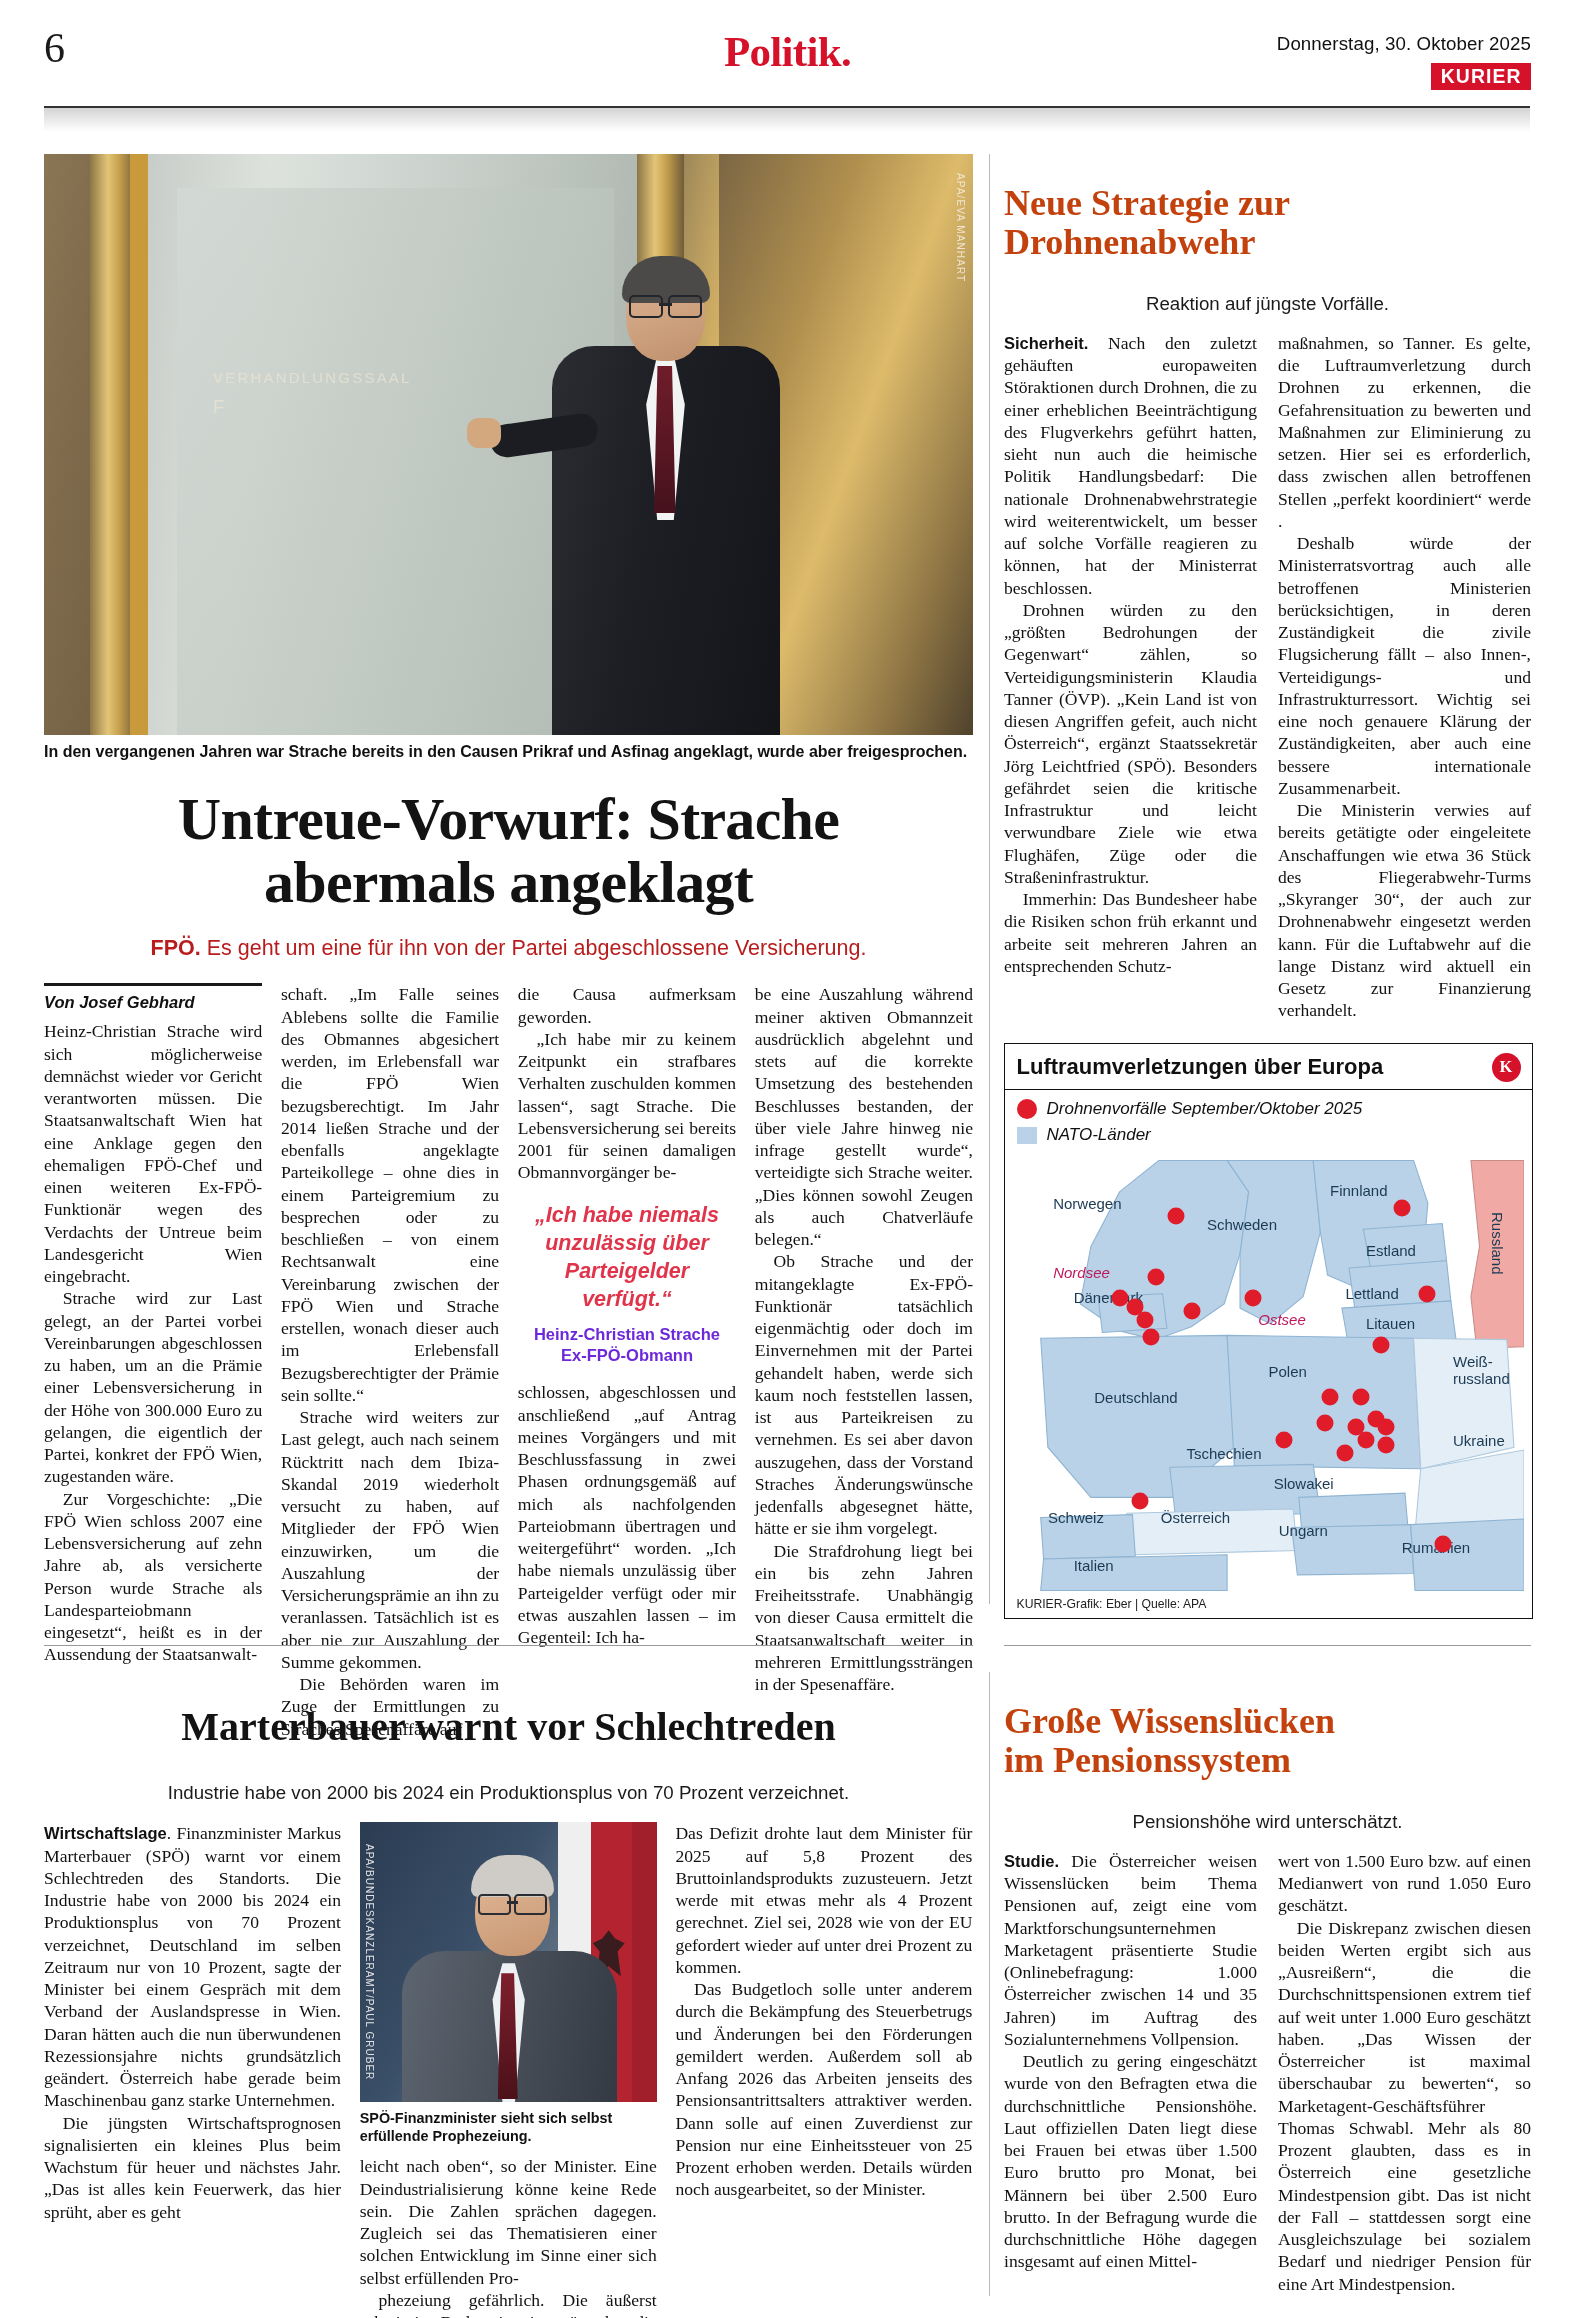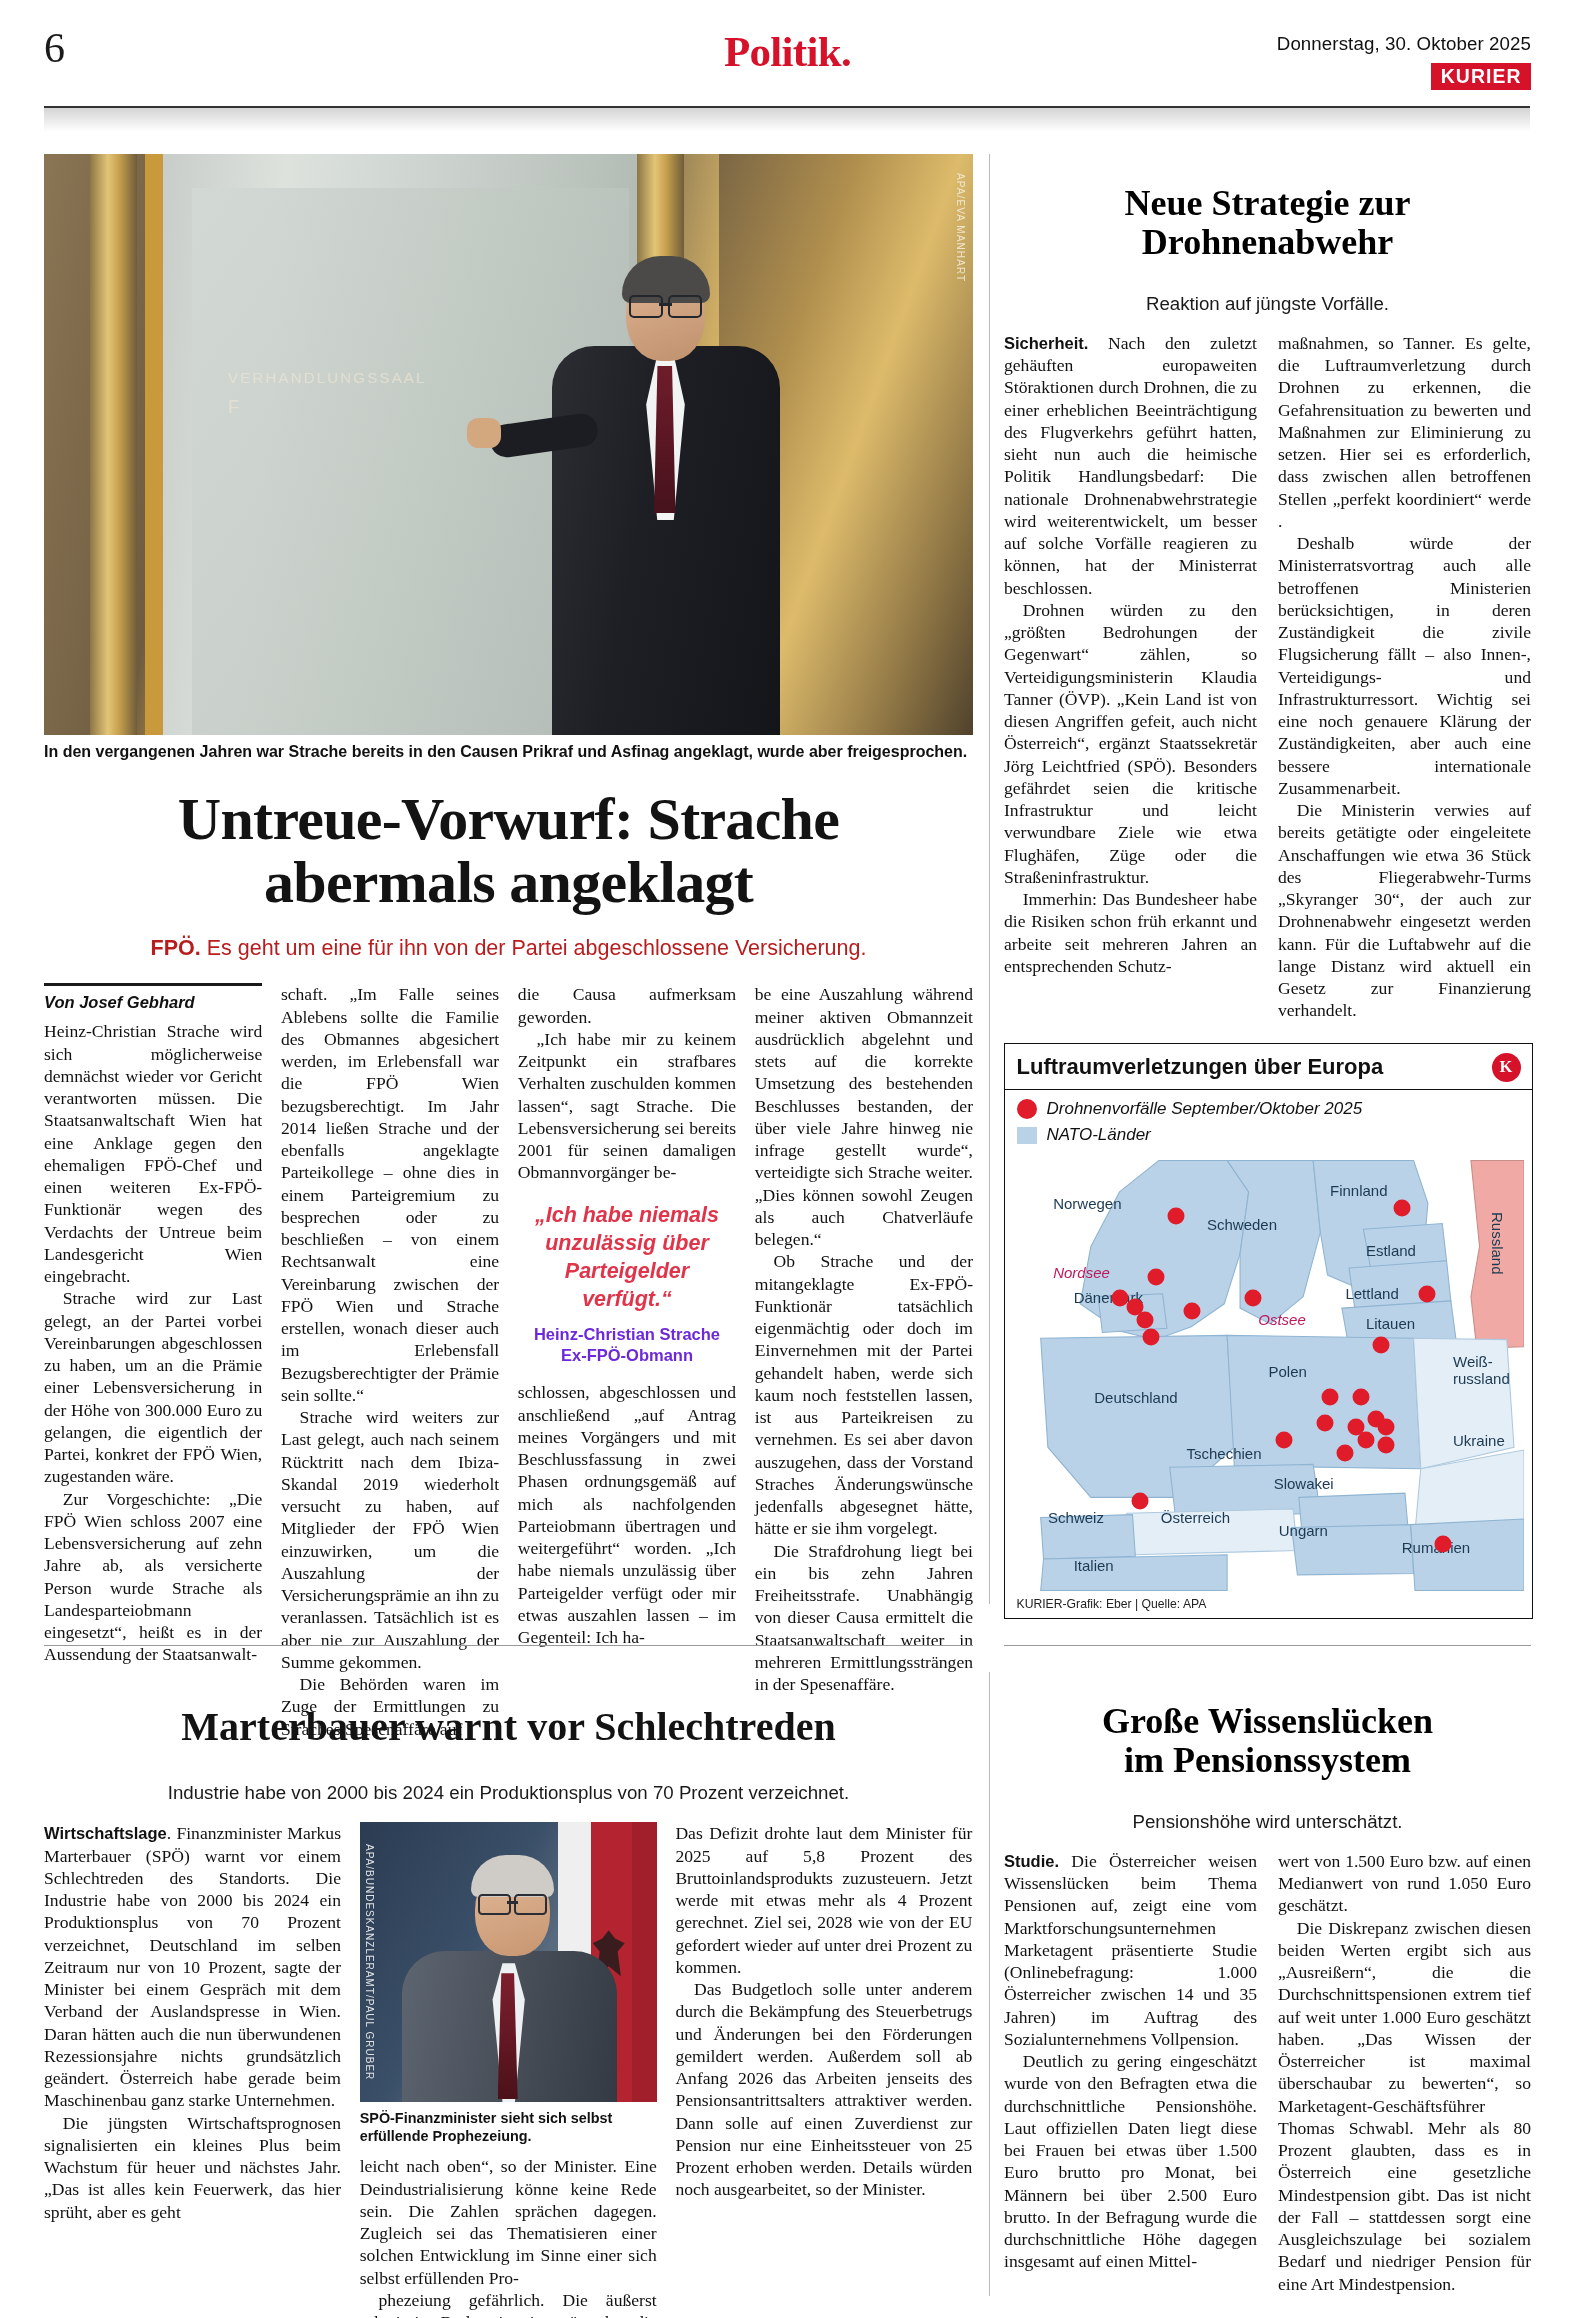--- a/index.html
+++ b/index.html
@@ -30,21 +30,21 @@
   .col-left{position:absolute;left:44px;top:154px;width:929px;}
   .col-right{position:absolute;left:1004px;top:154px;width:527px;}
   .vrule{position:absolute;left:989px;top:154px;width:1.4px;height:1450px;background:#b9b9b9;}
   .vrule2{position:absolute;left:989px;top:1672px;width:1.4px;height:624px;background:#b9b9b9;}
 
   
   .lead-photo{position:relative;width:929px;height:581px;overflow:hidden;background:#2a2016;}
   .lp-wall{position:absolute;inset:0;background:
       linear-gradient(100deg,#8a7554 0%,#6f5c40 18%,#c9a049 24%,#e8c168 30%,#d8a94f 36%,#7d6846 44%,
       #6b5a3e 52%,#8d7a55 60%,#cfae64 68%,#e6c271 74%,#b68f46 82%,#5b4c34 100%);}
-  .lp-door{position:absolute;left:101px;top:0;width:495px;height:750px;
+  .lp-door{position:absolute;left:86px;top:0;width:495px;height:750px;
      background:linear-gradient(95deg,#c8cdc9 0%,#dde2dd 22%,#cdd4cf 48%,#b9c1bb 78%,#a7b0a8 100%);
      border-left:18.7px solid #c89a3c;border-right:18.7px solid #b9903a;}
   .lp-doorglass{position:absolute;left:29px;top:34px;right:29px;bottom:34px;
      background:linear-gradient(110deg,#d3d9d4,#c2cac4 45%,#aeb8b1);opacity:.85;}
   .lp-doorlabel{position:absolute;left:65px;top:215px;width:287px;color:#e9e3d2;
      font-family:"Liberation Sans",sans-serif;font-size:15px;letter-spacing:2.2px;opacity:.8;}
   .lp-doorlabel span{display:block;}
   .lp-doorlabel .l2{margin-top:10px;font-size:18.7px;letter-spacing:1.4px;}
   .lp-col{position:absolute;top:0;width:47px;height:581px;
      background:linear-gradient(90deg,#8d7646,#e3c577 38%,#c6a04d 62%,#6f5c3a);}
@@ -93,22 +93,22 @@
   p.bt + p.bt{text-indent:18.7px;}
   p.bt b.lead{font-family:"Liberation Sans",sans-serif;font-weight:700;font-size:16.5px;}
 
   .pullquote{margin:18.7px 0 16px 0;text-align:center;}
   .pq-text{font-family:"Liberation Sans",sans-serif;font-style:italic;font-weight:600;
      font-size:21.5px;line-height:1.3;color:#e0344a;}
   .pq-name{margin-top:10px;font-family:"Liberation Sans",sans-serif;font-weight:700;
      font-size:16.5px;line-height:1.25;color:#6d28d9;}
 
   
-  .headline-r{text-align:center;font-family:"Liberation Serif",serif;font-weight:700;
-     font-size:36px;line-height:1.1;color:#000000;}
+  .headline-r{font-family:"Liberation Serif",serif;font-weight:700;
+     font-size:36px;line-height:1.1;color:#c2410c;}
   .subhead-r{margin-top:13px;text-align:center;font-family:"Liberation Sans",sans-serif;
      font-size:18.7px;color:#1a1a1a;}
   .cols2{display:flex;gap:21px;margin-top:17px;}
   .cols2 > .c{width:255px;}
 
   
   .info{position:relative;margin-top:21.5px;width:527px;border:1.4px solid #111;background:#fff;}
   .info-hd{padding:8.6px 11.5px 7.2px 11.5px;border-bottom:1.4px solid #111;display:flex;align-items:center;justify-content:space-between;}
   .info-title{font-family:"Liberation Sans",sans-serif;font-weight:700;font-size:22px;color:#111;}
   .k-badge{width:29px;height:29px;border-radius:50%;background:#d6112a;color:#fff;

